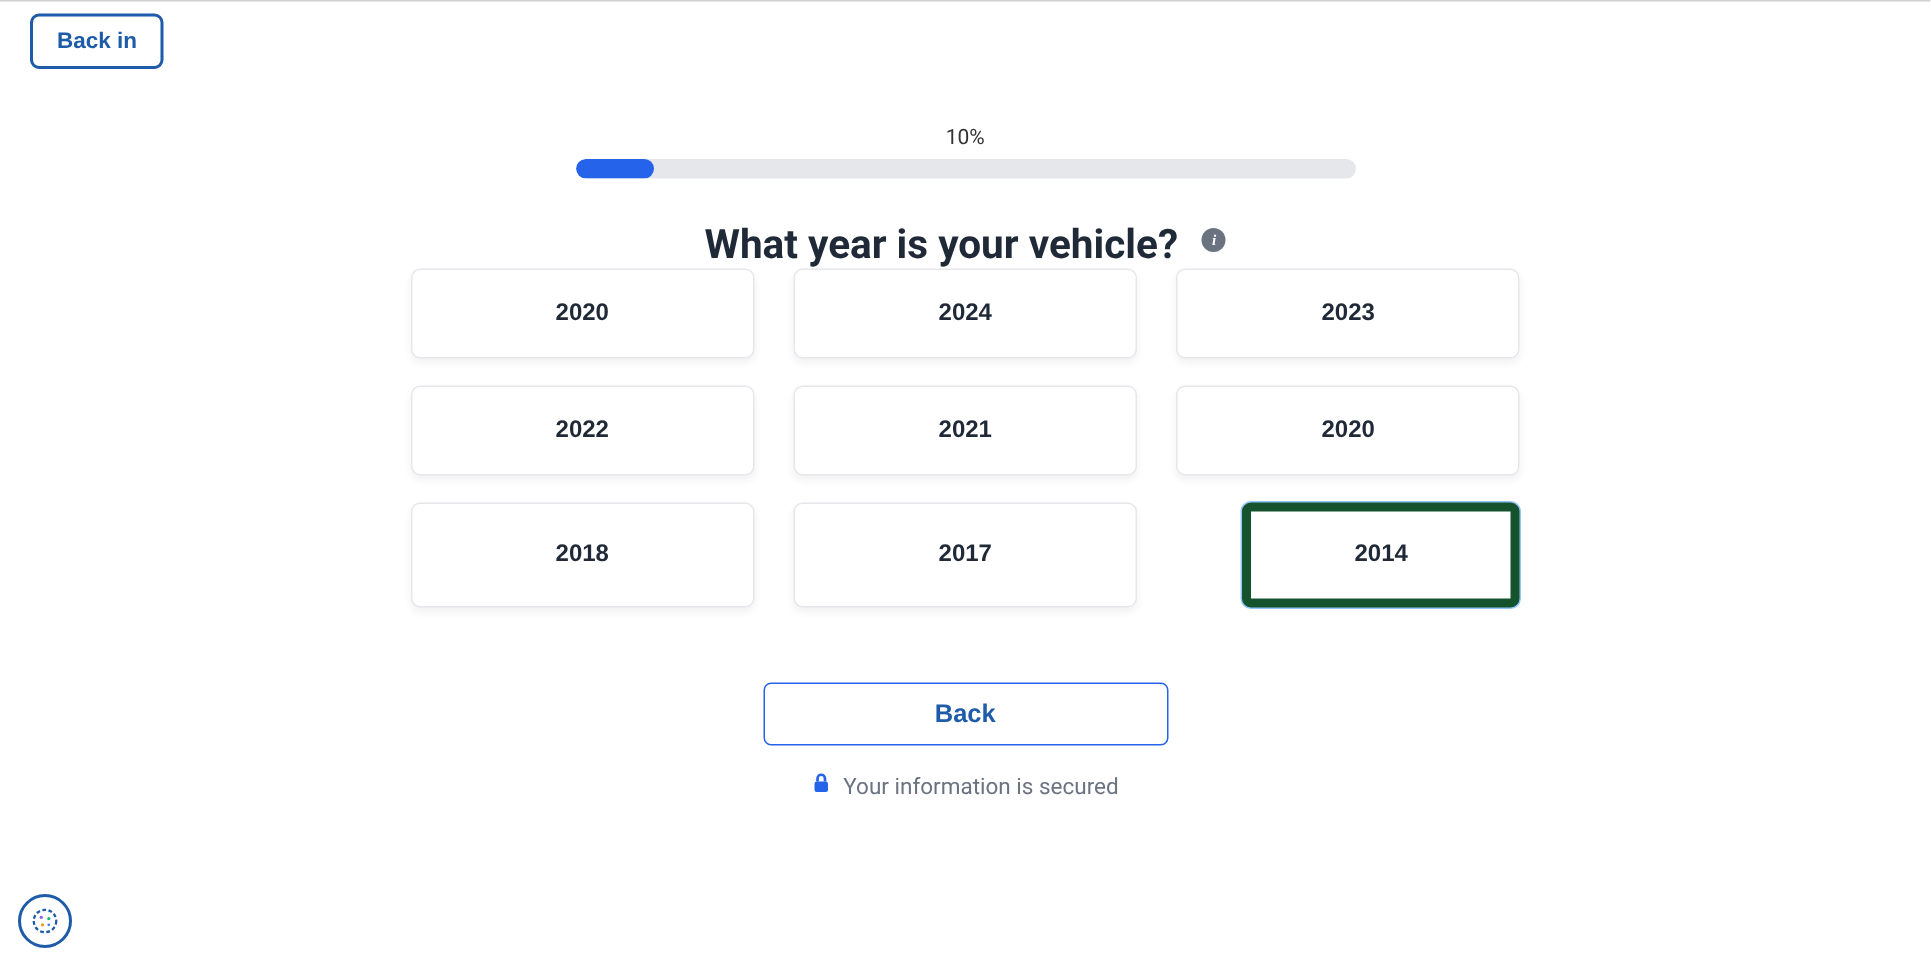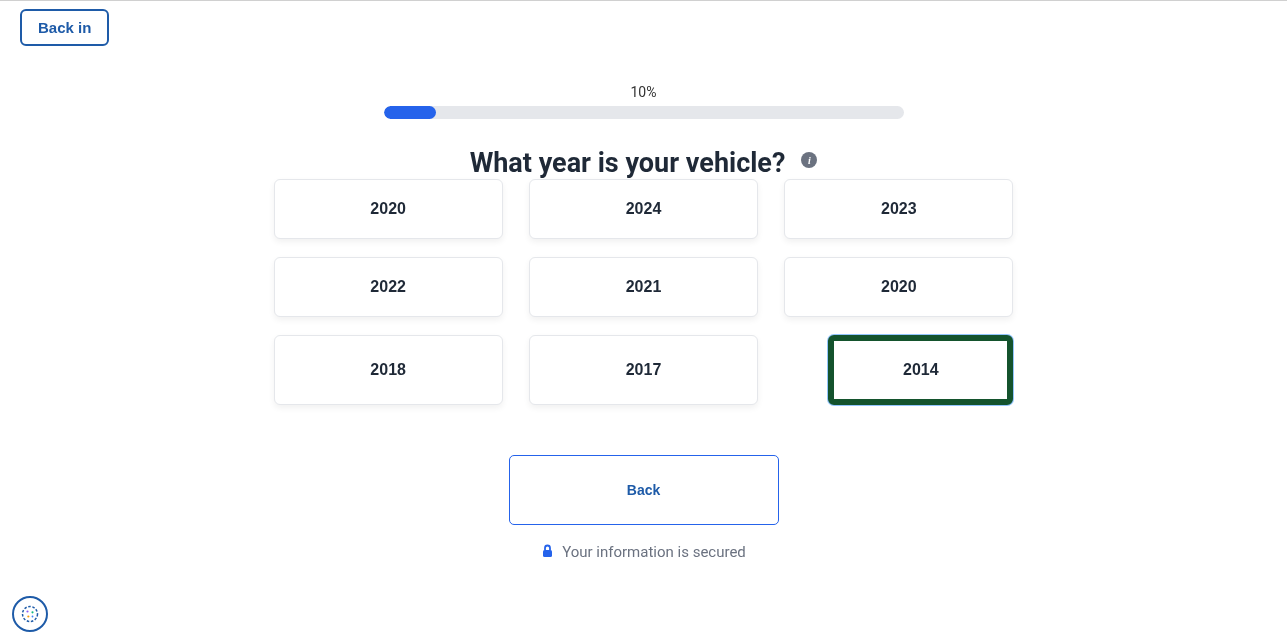--- a/index.html
+++ b/index.html
@@ -125,22 +125,22 @@
       margin-left: 44px;
     }
     .back-btn {
       display: block;
       width: 270px;
       margin: 0 auto 18px auto;
       background: #fff;
       border: 1px solid #2563eb;
       color: #1e5ba8;
       font-weight: 700;
-      font-size: 14px;
-      padding: 26px 12px;
+      font-size: 17px;
+      padding: 10px 12px;
       border-radius: 5px;
       cursor: pointer;
       text-align: center;
     }
     .secured-row {
       display: flex;
       align-items: center;
       justify-content: center;
       gap: 8px;
       color: #6b7280;

